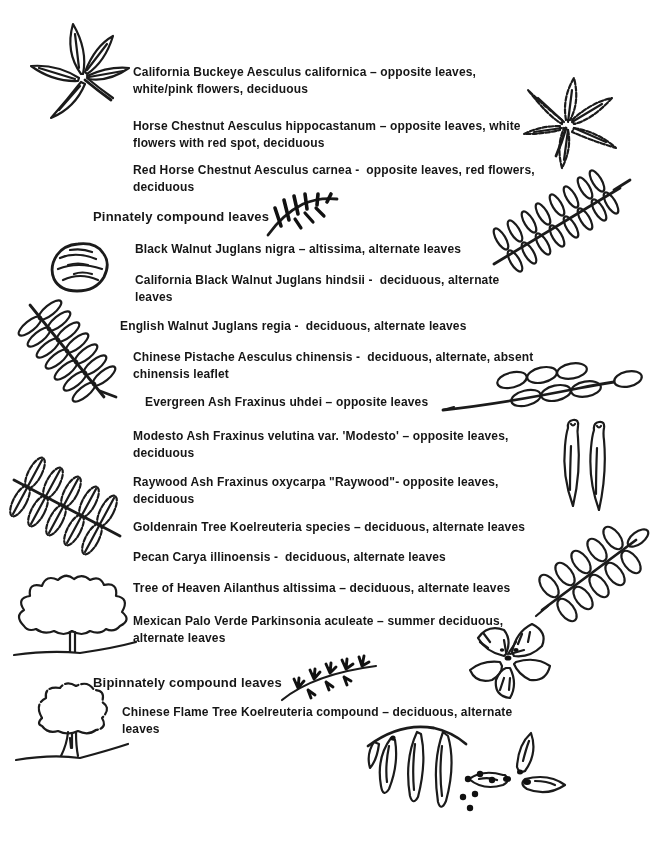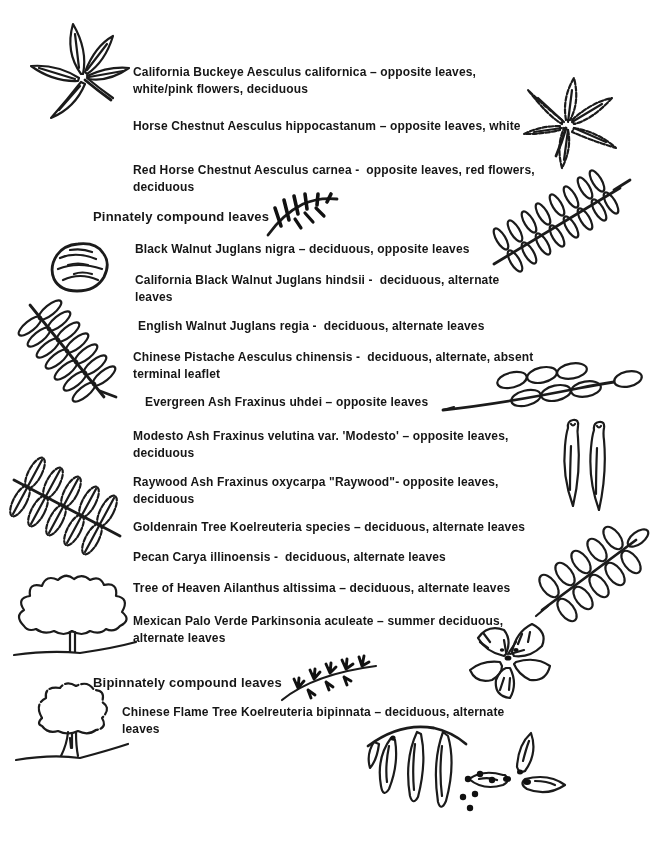--- a/index.html
+++ b/index.html
@@ -19,47 +19,48 @@
 
 <div class="page">
 
   <div class="txt" style="left:133px;top:64px">
     <div>California Buckeye Aesculus californica – opposite leaves,</div>
     <div>white/pink flowers, deciduous</div>
   </div>
 
   <div class="txt" style="left:133px;top:118px">
     <div>Horse Chestnut Aesculus hippocastanum – opposite leaves, white</div>
+    <div>flowers with red spot, deciduous</div>
   </div>
 
   <div class="txt" style="left:133px;top:162px">
     <div>Red Horse Chestnut Aesculus carnea -  opposite leaves, red flowers,</div>
     <div>deciduous</div>
   </div>
 
   <div class="txt heading" style="left:93px;top:208px">
     <div>Pinnately compound leaves</div>
   </div>
 
   <div class="txt" style="left:135px;top:241px">
-    <div>Black Walnut Juglans nigra – deciduous, opposite leaves</div>
+    <div>Black Walnut Juglans nigra – altissima, alternate leaves</div>
   </div>
 
   <div class="txt" style="left:135px;top:272px">
     <div>California Black Walnut Juglans hindsii -  deciduous, alternate</div>
     <div>leaves</div>
   </div>
 
-  <div class="txt" style="left:138px;top:318px">
+  <div class="txt" style="left:120px;top:318px">
     <div>English Walnut Juglans regia -  deciduous, alternate leaves</div>
   </div>
 
   <div class="txt" style="left:133px;top:349px">
     <div>Chinese Pistache Aesculus chinensis -  deciduous, alternate, absent</div>
-    <div>terminal leaflet</div>
+    <div>chinensis leaflet</div>
   </div>
 
   <div class="txt" style="left:145px;top:394px">
     <div>Evergreen Ash Fraxinus uhdei – opposite leaves</div>
   </div>
 
   <div class="txt" style="left:133px;top:428px">
     <div>Modesto Ash Fraxinus velutina var. 'Modesto' – opposite leaves,</div>
     <div>deciduous</div>
   </div>
@@ -84,21 +85,21 @@
 
   <div class="txt" style="left:133px;top:580px">
     <div>Tree of Heaven Ailanthus altissima – deciduous, alternate leaves</div>
   </div>
 
   <div class="txt heading" style="left:93px;top:674px">
     <div>Bipinnately compound leaves</div>
   </div>
 
   <div class="txt" style="left:122px;top:704px">
-    <div>Chinese Flame Tree Koelreuteria bipinnata – deciduous, alternate</div>
+    <div>Chinese Flame Tree Koelreuteria compound – deciduous, alternate</div>
     <div>leaves</div>
   </div>
 
   <svg style="left:25px;top:18px" width="108" height="110" viewBox="0 0 108 110">
     <path class="draw" d="M56,56 Q40,34 48,6 Q63,32 58,56 Z"></path>
       <path class="draw" d="M54,50 L50,16" stroke-width="1.4"></path>
     <path class="draw" d="M60,54 Q70,28 88,18 Q80,44 62,56 Z"></path>
       <path class="draw" d="M62,52 L82,26" stroke-width="1.4"></path>
     <path class="draw" d="M62,58 Q84,48 104,50 Q84,64 64,61 Z"></path>
       <path class="draw" d="M64,59 L98,53" stroke-width="1.4"></path>

